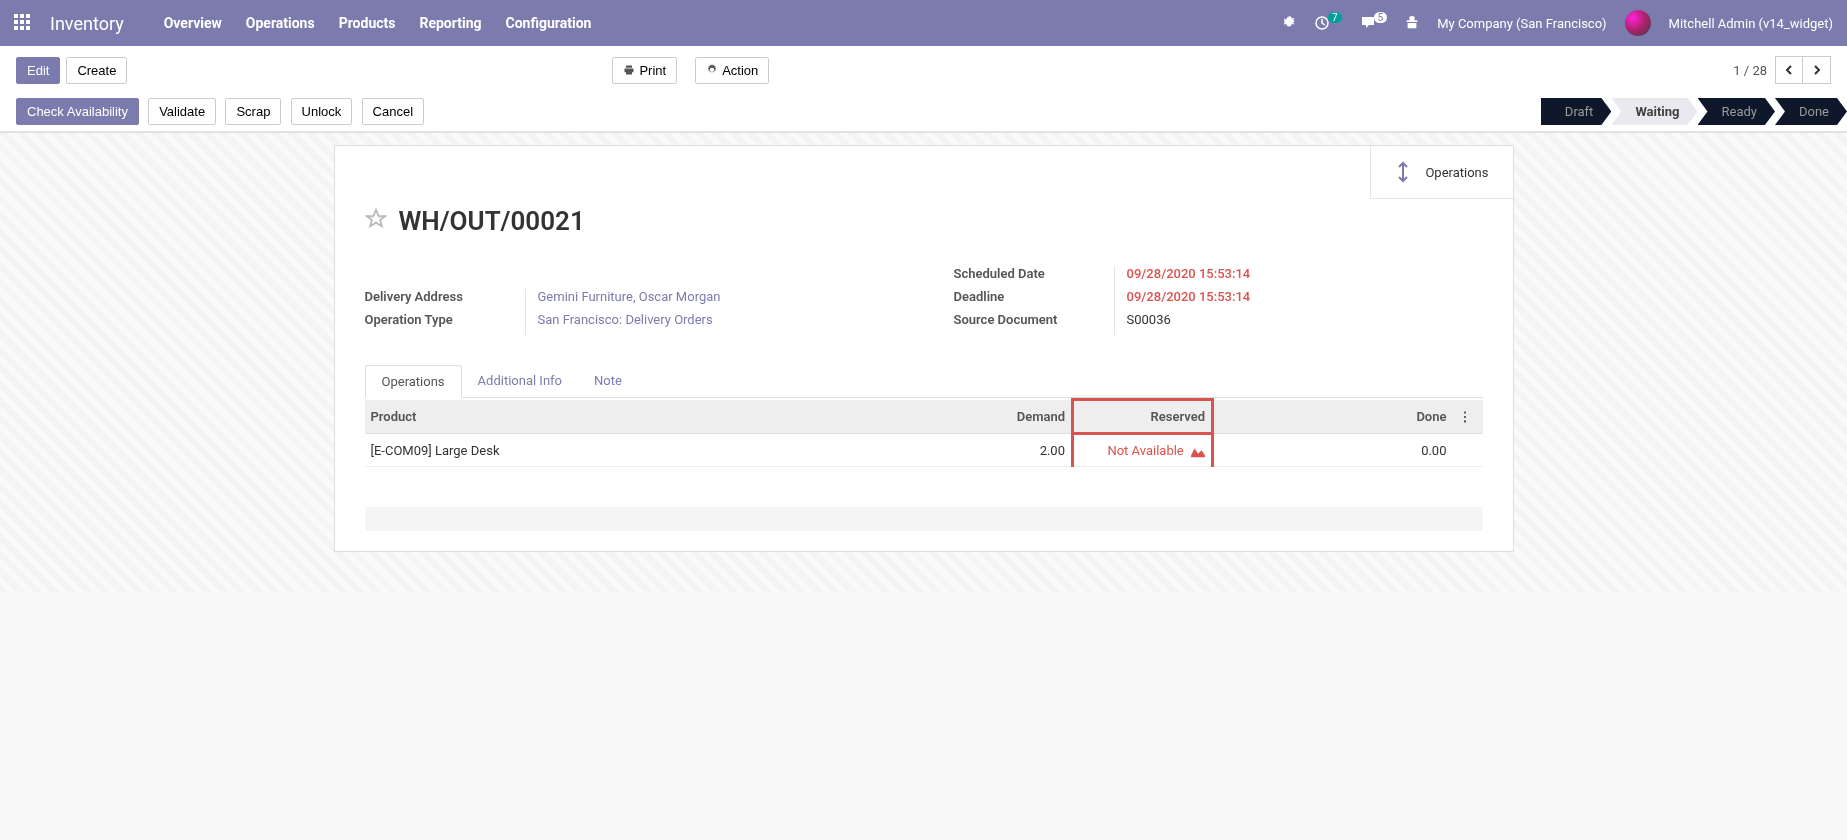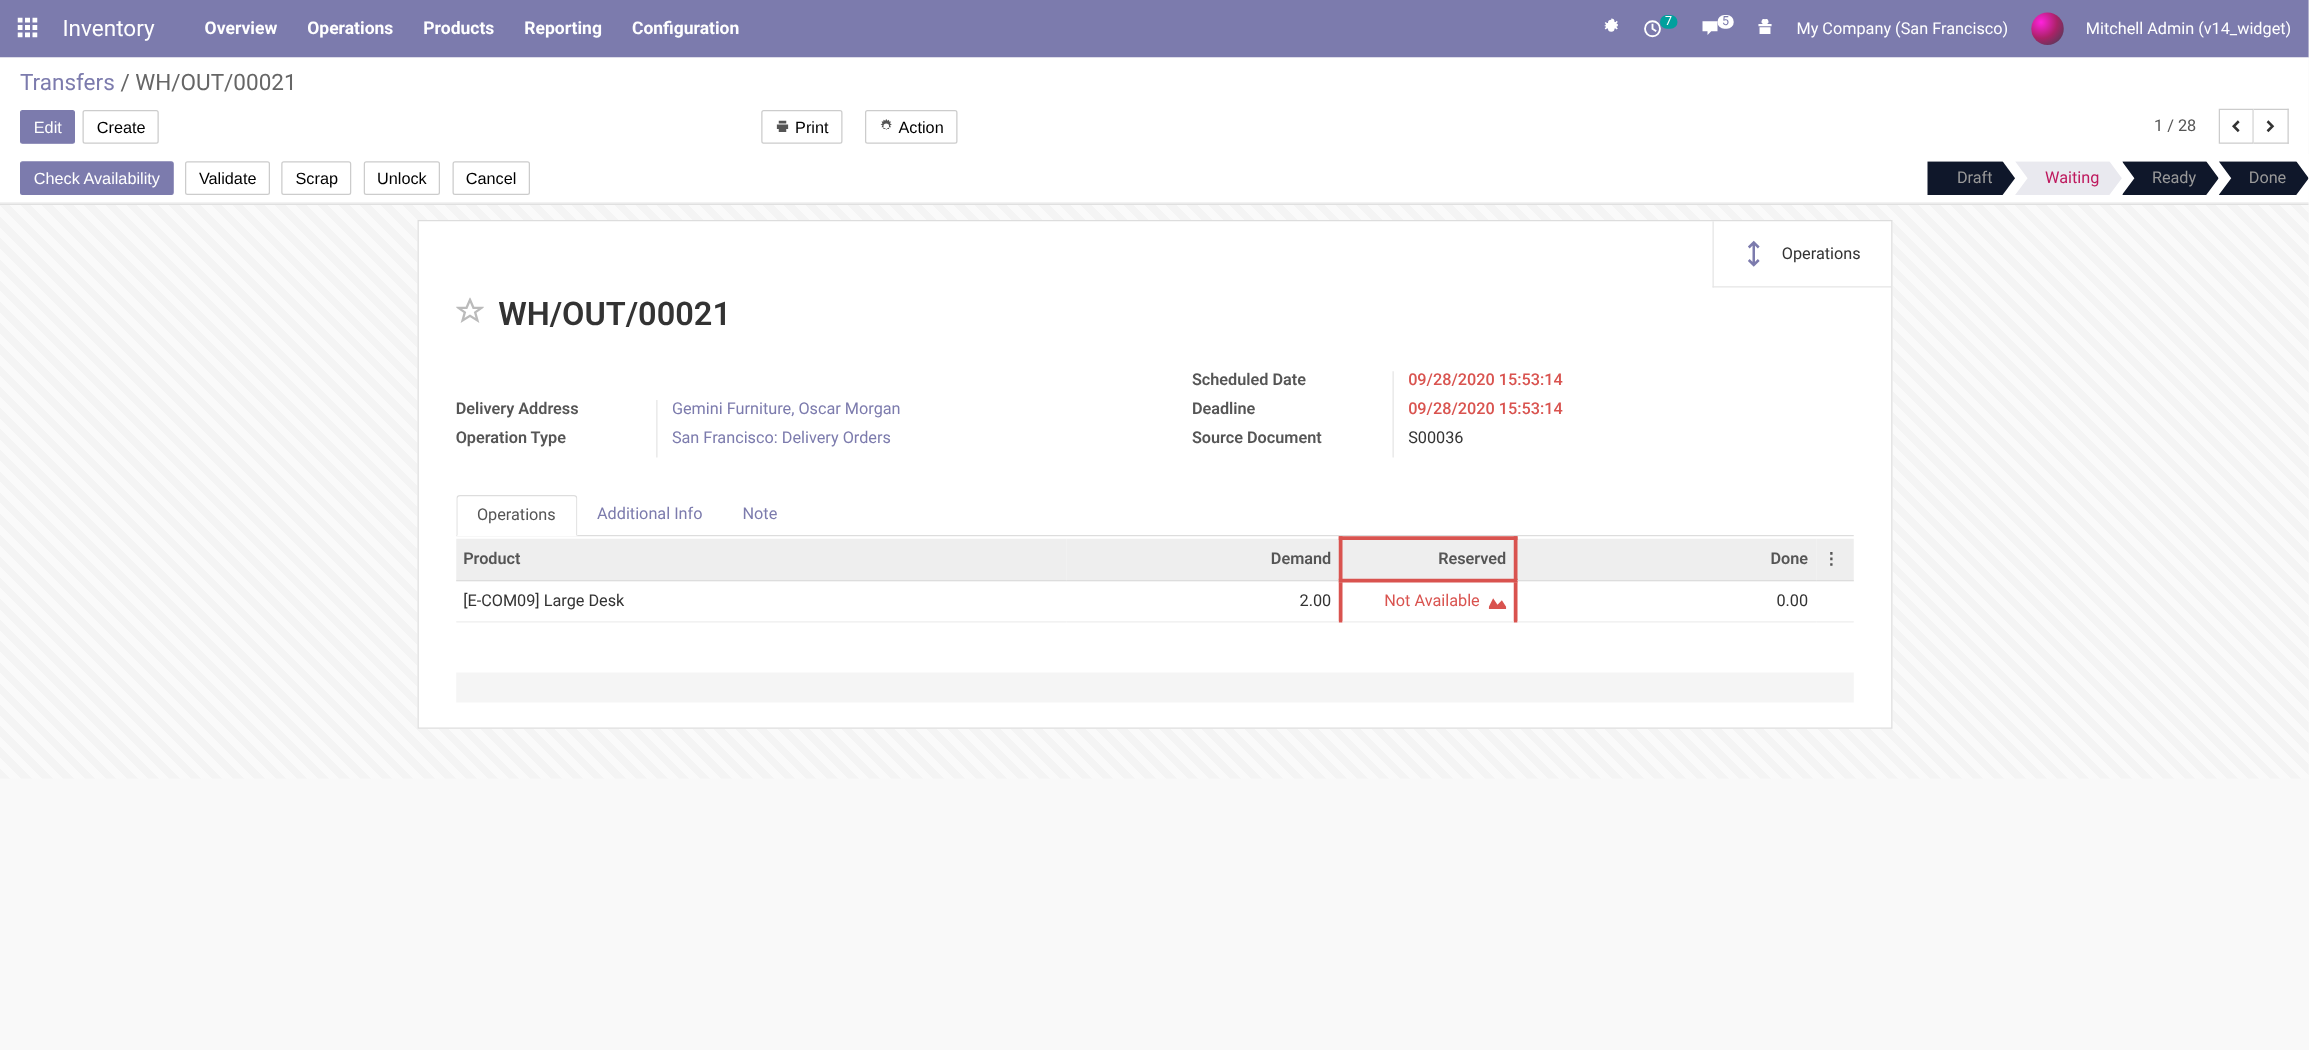--- a/index.html
+++ b/index.html
@@ -17,31 +17,31 @@
   .badge-count.msg { background:#fff; color:#7C7BAD; }
   .avatar { width:26px; height:26px; border-radius:50%; background: radial-gradient(circle at 30% 30%, #f2d, #a26, #345); display:inline-block; }
   
   .control-panel { background:#fff; padding: 10px 16px 0 16px; border-bottom:1px solid #e0e0e0;}
   .breadcrumb { font-size: 18px; color:#666; margin-bottom: 10px; }
   .breadcrumb a { color:#7C7BAD; text-decoration:none; }
   .cp-row { display:flex; align-items:center; }
   .btn { border:1px solid #ccc; background:#fff; padding:5px 10px; border-radius:2px; font-size:13px; cursor:pointer; margin-right:6px; display:inline-flex; align-items:center; gap:4px;}
   .btn-primary { background:#7C7BAD; color:#fff; border-color:#7C7BAD;}
   .cp-center { margin-left:auto; margin-right:auto; display:flex; gap:12px;}
-  .cp-right { margin-left:auto; display:flex; align-items:center; gap:18px;}
+  .cp-right { margin-left:auto; display:flex; align-items:center; gap:8px;}
   .pager { font-size:13px; color:#555; }
   .pager-btn { border:1px solid #ccc; background:#fff; width:28px; height:28px; display:inline-flex; align-items:center; justify-content:center; cursor:pointer; }
   .pager-btn + .pager-btn { border-left:none;}
   
   .statusbar-row { display:flex; align-items:center; border-bottom:1px solid #e5e5e5; background:#fff; padding: 6px 16px 6px 16px; margin-top:8px;}
   .statusbar-btns .btn { margin-right:6px;}
   .status-steps { margin-left:auto; display:flex; align-items:center; font-size:13px;}
   .step { padding:6px 18px 6px 24px; color:#999; position:relative; background:#0f172a; clip-path: polygon(0 0, calc(100% - 10px) 0, 100% 50%, calc(100% - 10px) 100%, 0 100%, 10px 50%);}
   .step.first { clip-path: polygon(0 0, calc(100% - 10px) 0, 100% 50%, calc(100% - 10px) 100%, 0 100%);}  
-  .step.active { background:#e9e9ef; color:#be185d; font-weight:400;}
+  .step.active { background:#e9e9ef; color:#404040; font-weight:700;}
   
   .sheet-bg { background: repeating-linear-gradient(45deg,#f4f4f4,#f4f4f4 6px,#fafafa 6px,#fafafa 12px); padding: 12px 0 40px 0;}
   .sheet { background:#fff; width: 1180px; margin: 0 auto; border:1px solid #ddd; position:relative;}
   .btn-box { position:absolute; right:0; top:0; border-left:1px solid #e5e5e5; border-bottom:1px solid #e5e5e5; padding:14px 24px; display:flex; align-items:center; gap:14px; cursor:pointer;}
   .btn-box svg { color:#7C7BAD;}
   .sheet-inner { padding: 60px 30px 20px 30px;}
   .title-row { display:flex; align-items:center; gap:12px; margin-bottom: 30px;}
   .star { color:#bbb; font-size:22px;}
   .record-title { font-size:26px; font-weight:600; color:#333;}
   .fields-row { display:flex; gap:60px; margin-bottom:30px;}
@@ -115,25 +115,20 @@
           <path d="M2 6h12v2H2zM3 9h10v6H3zM5 3a2 2 0 1 1 3 2 2 2 0 1 1 3-2 2 2 0 0 1-2 3H7a2 2 0 0 1-2-3z"></path>
         </svg>
     </span>
     <span>My Company (San Francisco)</span>
     <span class="avatar"></span>
     <span>Mitchell Admin (v14_widget)</span>
   </div>
 </div>
 
 <div class="control-panel">
-  <div class="breadcrumb">
-    <a href="#">Transfers</a>
-    <span> / </span>
-    <span>WH/OUT/00021</span>
-  </div>
   <div class="cp-row">
     <button class="btn btn-primary">Edit</button>
     <button class="btn">Create</button>
     <div class="cp-center">
       <button class="btn">
         <svg width="12" height="12" viewBox="0 0 16 16" fill="#555">
             <path d="M4 2h8v3H4zM2 6h12v5h-2v3H4v-3H2zM5 10h6v3H5z"></path>
           </svg>
         <span>Print</span>
       </button>

